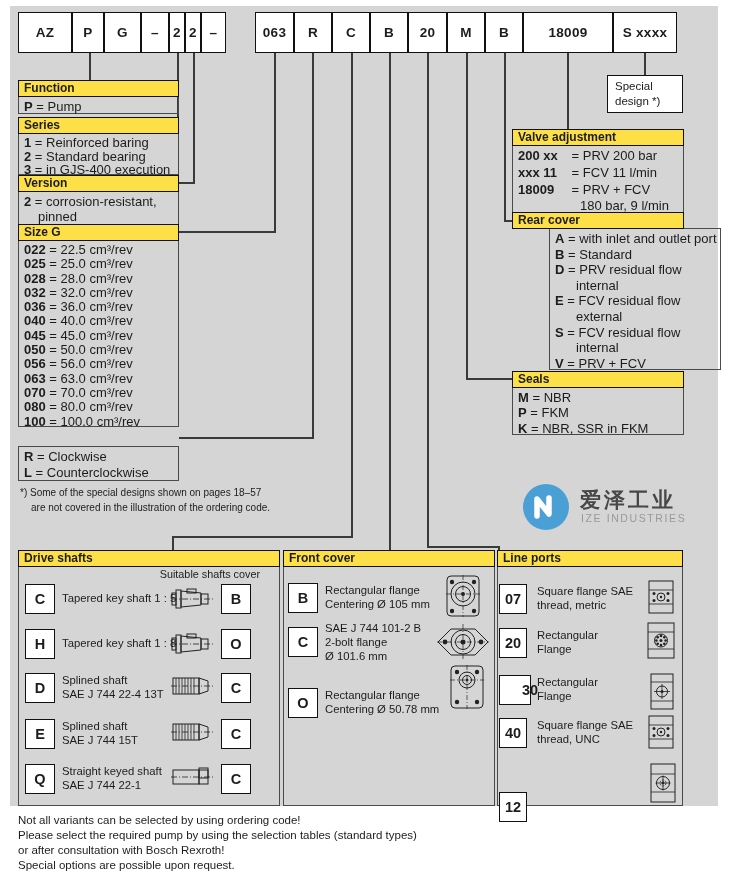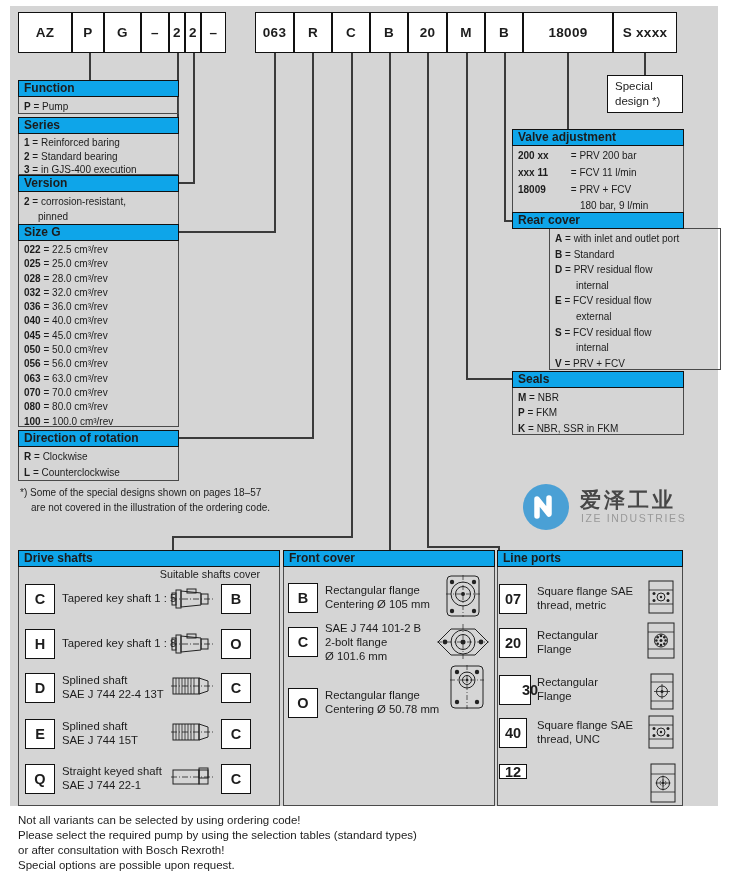--- a/index.html
+++ b/index.html
@@ -3,24 +3,24 @@
 <meta charset="utf-8">
 <style>
   html,body{margin:0;padding:0;background:#fff;}
   #page{position:relative;width:740px;height:879px;overflow:hidden;
         font-family:"Liberation Sans",sans-serif;color:#1c1c1c;background:#fff;}
   .gray-area{position:absolute;left:10px;top:6px;width:708px;height:800px;background:#d5d5d5;}
   .codebox{position:absolute;top:12px;height:41px;background:#fff;border:1.5px solid #111;
            box-sizing:border-box;display:flex;align-items:center;justify-content:center;
            font-weight:bold;font-size:13.5px;letter-spacing:.3px;}
   .conn{position:absolute;background:#3a3a3a;}
-  .tbl-header{position:absolute;background:#0ea5e9;border:1.5px solid #111;box-sizing:border-box;
+  .tbl-header{position:absolute;background:#fde047;border:1.5px solid #111;box-sizing:border-box;
               font-weight:bold;font-size:12px;line-height:13px;padding:1px 0 0 5px;z-index:2;}
   .tbl-body{position:absolute;border:1px solid #4a4a4a;box-sizing:border-box;
-            font-size:10px;padding:2px 0 0 5px;z-index:1;}
+            font-size:13px;padding:2px 0 0 5px;z-index:1;}
   .trow b{font-weight:bold;}
   .vc{display:inline-block;width:50px;font-weight:bold;}
   .specialbox{position:absolute;left:607px;top:75px;width:76px;height:38px;background:#fff;
               border:1.5px solid #111;box-sizing:border-box;font-size:11.5px;line-height:15px;
               padding:3px 0 0 7px;z-index:2;}
   .footnote-line{position:absolute;font-size:10px;}
   .lbox{position:absolute;background:#fff;border:1.5px solid #111;box-sizing:border-box;
         display:flex;align-items:center;justify-content:center;font-weight:bold;font-size:14.5px;z-index:2;}
   .desc{position:absolute;font-size:11.3px;line-height:13.8px;z-index:2;}
   .note-small{position:absolute;font-size:10.8px;text-align:right;z-index:2;}
@@ -120,21 +120,20 @@
       <div class="trow"><b>036</b> = 36.0 cm³/rev</div>
       <div class="trow"><b>040</b> = 40.0 cm³/rev</div>
       <div class="trow"><b>045</b> = 45.0 cm³/rev</div>
       <div class="trow"><b>050</b> = 50.0 cm³/rev</div>
       <div class="trow"><b>056</b> = 56.0 cm³/rev</div>
       <div class="trow"><b>063</b> = 63.0 cm³/rev</div>
       <div class="trow"><b>070</b> = 70.0 cm³/rev</div>
       <div class="trow"><b>080</b> = 80.0 cm³/rev</div>
       <div class="trow"><b>100</b> = 100.0 cm³/rev</div>
     </div>
-    <div class="tbl-header" style="left: 18px; top: 430px; width: 161px; height: 17px;">Direction of rotation</div>
     <div class="tbl-body" style="left: 18px; top: 446px; width: 161px; height: 35px; line-height: 15.5px;">
       <div class="trow"><b>R</b> = Clockwise</div>
       <div class="trow"><b>L</b> = Counterclockwise</div>
     </div>
     <div class="tbl-header" style="left: 512px; top: 129px; width: 172px; height: 17px;">Valve adjustment</div>
     <div class="tbl-body" style="left: 512px; top: 145px; width: 172px; height: 68px; line-height: 16.8px;">
       <div class="trow"><b class="vc" style="width: 50px;">200 xx</b> = PRV 200 bar</div>
       <div class="trow"><b class="vc" style="width: 50px;">xxx 11</b> = FCV 11 l/min</div>
       <div class="trow"><b class="vc" style="width: 50px;">18009</b> = PRV + FCV</div>
       <div class="trow" style="padding-left: 62px;">180 bar, 9 l/min</div>
@@ -371,21 +370,21 @@
         <line x1="1" y1="10" x2="25" y2="10" stroke="#222" stroke-width=".8"></line>
         <line x1="1" y1="24" x2="25" y2="24" stroke="#222" stroke-width=".8"></line>
         <circle cx="13" cy="17" r="4" stroke="#222" fill="none" stroke-width="1"></circle>
         <circle cx="13" cy="17" r="1.2" fill="#222"></circle>
         <circle cx="6" cy="13.5" r="1.5" fill="#222"></circle>
         <circle cx="6" cy="20.5" r="1.5" fill="#222"></circle>
         <circle cx="20" cy="13.5" r="1.5" fill="#222"></circle>
         <circle cx="20" cy="20.5" r="1.5" fill="#222"></circle>
       </svg>
     </div>
-    <div class="lbox" style="left: 499px; top: 764px; width: 28px; height: 15px;">12</div>
+    <div class="lbox" style="left: 499px; top: 792px; width: 28px; height: 30px;">12</div>
     <div class="icon" style="left: 650px; top: 763px;">
       <svg width="26" height="40" viewBox="0 0 26 40">
         <rect x="1" y="1" width="24" height="38" stroke="#222" fill="none" stroke-width="1"></rect>
         <line x1="1" y1="11" x2="25" y2="11" stroke="#222" stroke-width=".8"></line>
         <line x1="1" y1="29" x2="25" y2="29" stroke="#222" stroke-width=".8"></line>
         <circle cx="13" cy="20" r="6.5" stroke="#222" fill="none" stroke-width="1"></circle>
         <circle cx="13" cy="20" r="3" stroke="#222" fill="none" stroke-width=".8" stroke-dasharray="2 1.2"></circle>
         <line x1="13" y1="12.5" x2="13" y2="27.5" stroke="#222" stroke-width=".8"></line>
         <line x1="5.5" y1="20" x2="20.5" y2="20" stroke="#222" stroke-width=".8"></line>
         <circle cx="13" cy="20" r="1.4" fill="#222"></circle>

